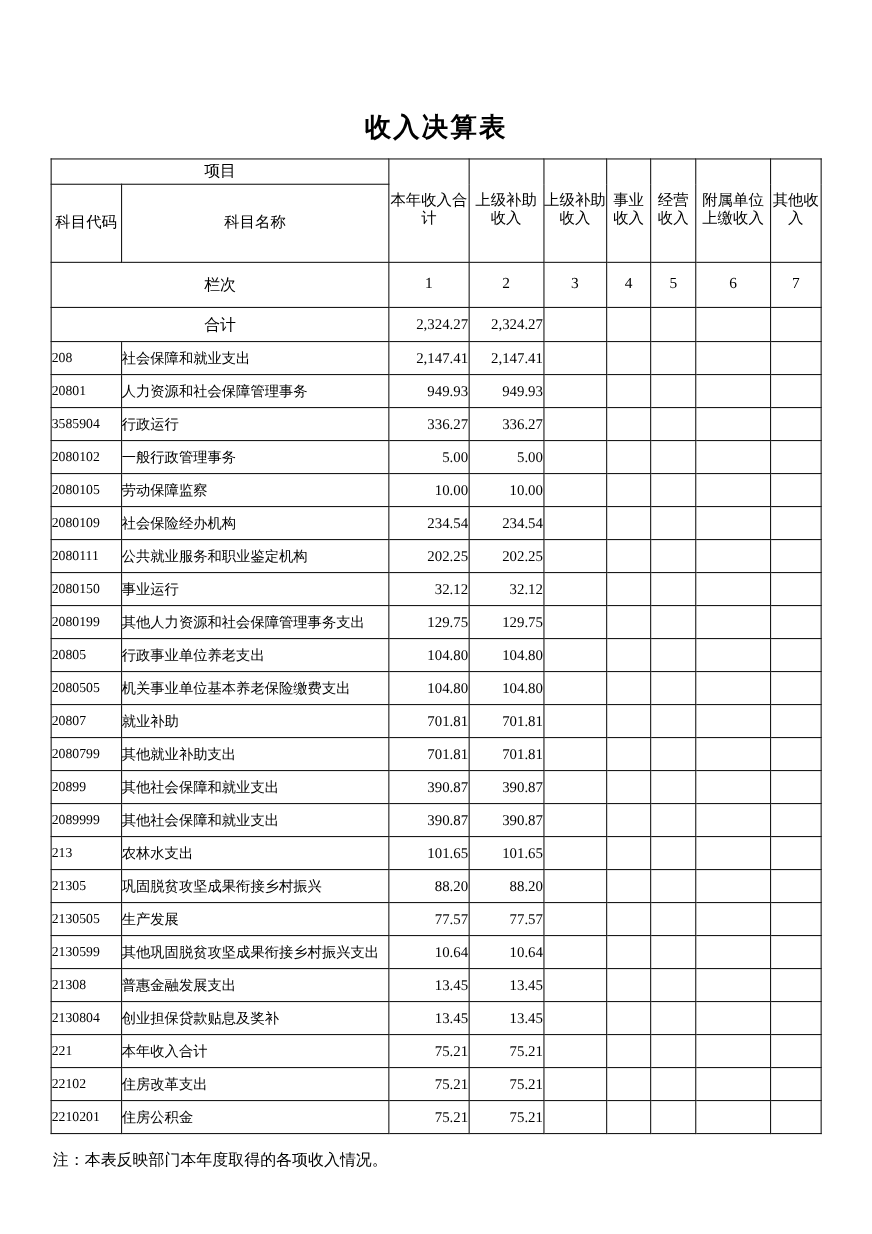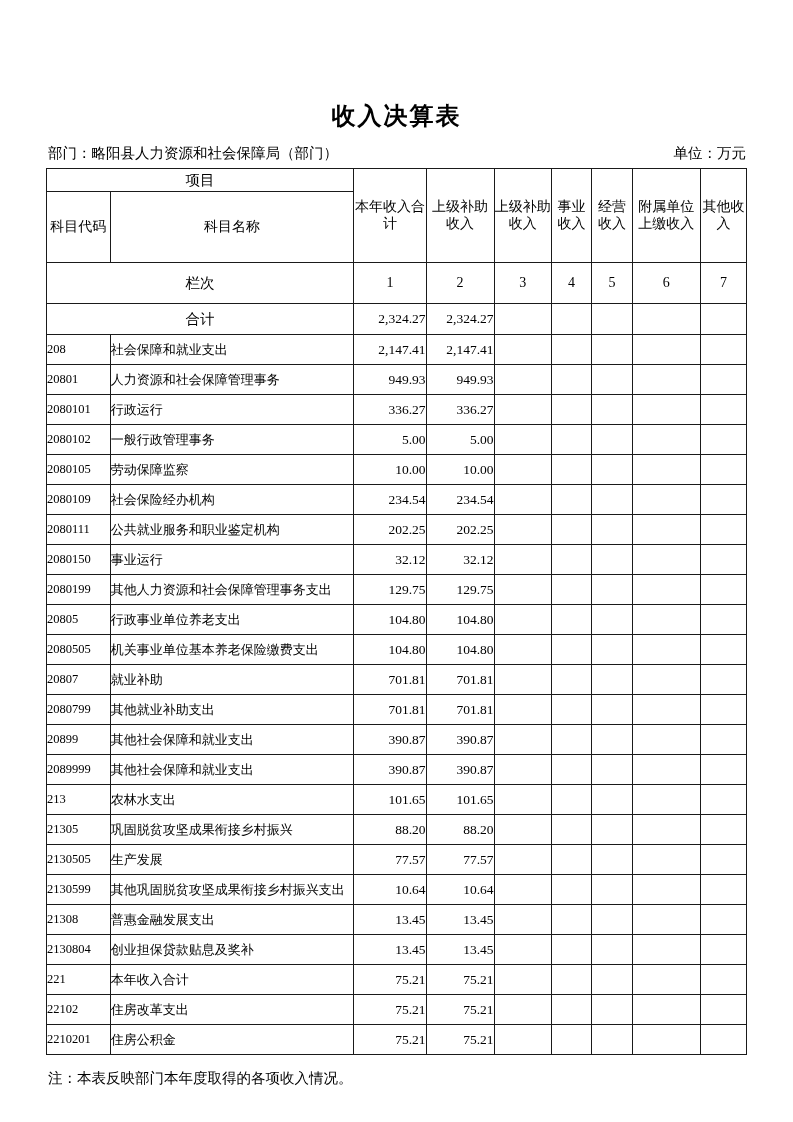--- a/index.html
+++ b/index.html
@@ -111,24 +111,20 @@
   }
 </style>
 </head>
 <body>
 
 <div class="page">
 
   <div class="doc-title">收入决算表</div>
 
 
-  <div class="meta-row">
-    <div class="meta-left">部门：略阳县人力资源和社会保障局（部门）</div>
-    <div class="meta-right">单位：万元</div>
-  </div>
 
   <table class="main">
     <colgroup>
       <col style="width:58px">
       <col style="width:222px">
       <col style="width:66px">
       <col style="width:62px">
       <col style="width:52px">
       <col style="width:37px">
       <col style="width:37px">
@@ -189,21 +185,21 @@
           <td class="cell-name">人力资源和社会保障管理事务</td>
           <td class="cell-num">949.93</td>
           <td class="cell-num">949.93</td>
           <td class="cell-num"></td>
           <td class="cell-num"></td>
           <td class="cell-num"></td>
           <td class="cell-num"></td>
           <td class="cell-num"></td>
         </tr>
         <tr>
-          <td class="cell-code">2080101</td>
+          <td class="cell-code">3585904</td>
           <td class="cell-name">行政运行</td>
           <td class="cell-num">336.27</td>
           <td class="cell-num">336.27</td>
           <td class="cell-num"></td>
           <td class="cell-num"></td>
           <td class="cell-num"></td>
           <td class="cell-num"></td>
           <td class="cell-num"></td>
         </tr>
         <tr>

